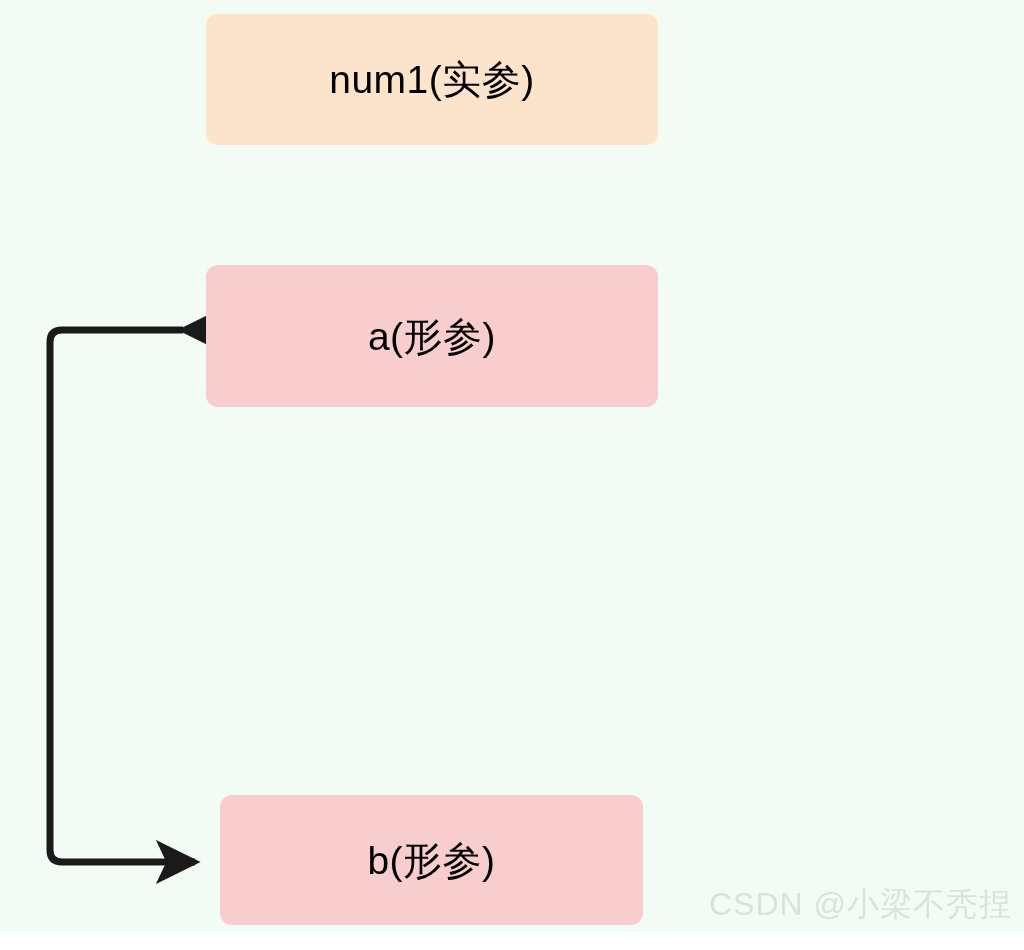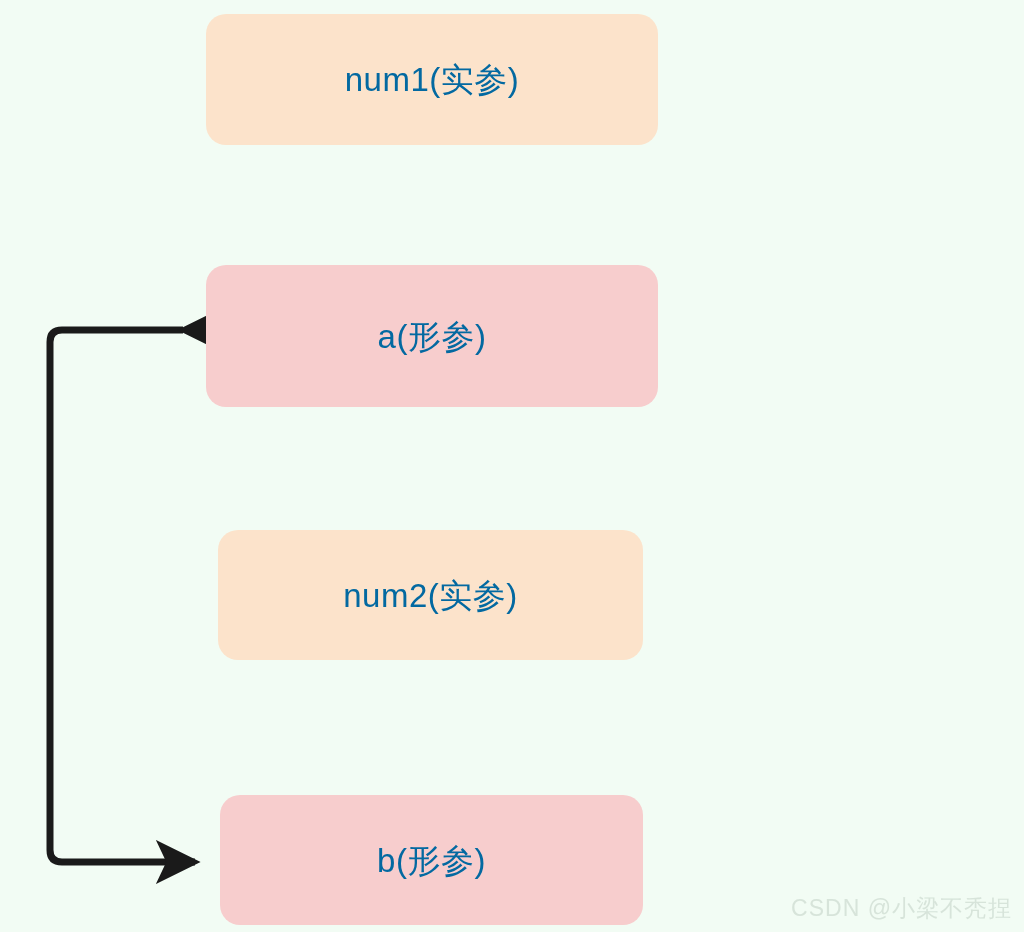--- a/index.html
+++ b/index.html
@@ -21,24 +21,24 @@
     top: 0;
     width: 1024px;
     height: 932px;
     background: #f2fcf4;
   }
   .node {
     position: absolute;
     display: flex;
     align-items: center;
     justify-content: center;
-    border-radius: 20px;
+    border-radius: 12px;
     box-sizing: border-box;
-    color: #0369a1;
-    font-size: 33px;
+    color: #000000;
+    font-size: 39px;
     letter-spacing: 0.5px;
     line-height: 1;
     white-space: nowrap;
   }
   .node-actual {
     background: #fce3cb;
   }
   .node-formal {
     background: #f7cdcd;
   }
@@ -72,21 +72,21 @@
     top: 0;
     width: 1024px;
     height: 932px;
     pointer-events: none;
   }
   #watermark {
     position: absolute;
     right: 12px;
     bottom: 12px;
     color: #d7e4da;
-    font-size: 23px;
+    font-size: 32px;
     letter-spacing: 1px;
     line-height: 1;
     white-space: nowrap;
   }
 </style>
 </head>
 <body>
 
 <div id="canvas">
 
@@ -102,23 +102,20 @@
     </svg>
 
     <div class="node node-actual" id="node-num1">
       <span>num1(实参)</span>
     </div>
 
     <div class="node node-formal" id="node-a">
       <span>a(形参)</span>
     </div>
 
-    <div class="node node-actual" id="node-num2">
-      <span>num2(实参)</span>
-    </div>
 
     <div class="node node-formal" id="node-b">
       <span>b(形参)</span>
     </div>
 
     <div id="watermark">CSDN @小梁不秃捏</div>
 
   </div>
 </div>
 

